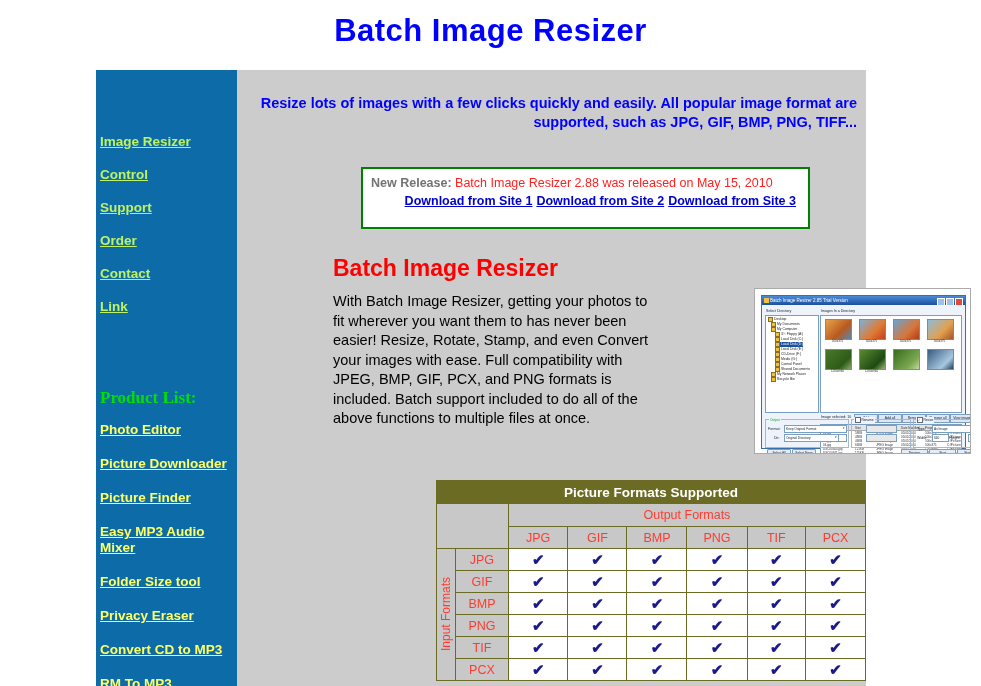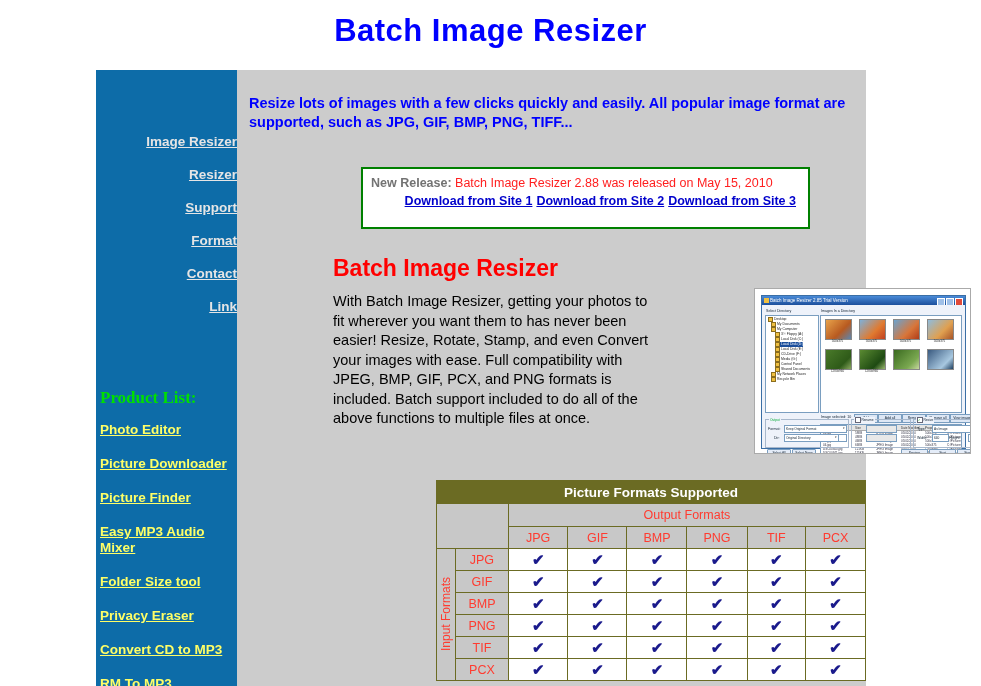--- a/index.html
+++ b/index.html
@@ -30,27 +30,26 @@
 
   
   .sidebar {
     position: absolute; left: 0; top: 0;
     width: 141px; height: 616px;
     background: #0d6ca8;
   }
   .nav-list { position: absolute; left: 4px; top: 64px; width: 137px; }
   .nav-link {
     display: block;
-    color: #e5e5e5; text-decoration: underline;
+    color: #bef264; text-decoration: underline;
     font-size: 13.5px; font-weight: bold;
     font-family: "Liberation Sans", sans-serif;
     line-height: 16px;
     margin-bottom: 17px;
     cursor: pointer;
-    text-align: right;
   }
   .product-head {
     position: absolute; left: 4px; top: 318px;
     color: #00e000;
     font-family: "Liberation Serif", serif;
     font-size: 17px; font-weight: bold;
   }
   .product-list { position: absolute; left: 4px; top: 352px; width: 137px; }
   .product-link {
     display: block;
@@ -64,21 +63,21 @@
   .product-link .plain { text-decoration: none; }
 
   
   .content {
     position: absolute; left: 141px; top: 0;
     width: 629px; height: 616px;
   }
 
   .tagline {
     position: absolute; left: 12px; top: 24px; width: 608px;
-    text-align: left;
+    text-align: right;
     color: #0000ff; font-weight: bold; font-size: 14.5px;
     line-height: 19px;
     font-family: "Liberation Sans", sans-serif;
   }
 
   
   .news-box {
     position: absolute; left: 124px; top: 97px;
     width: 449px; height: 62px;
     border: 2px solid #008000;
@@ -238,23 +237,23 @@
 
 <div id="page">
 
   <div class="page-title">Batch Image Resizer</div>
 
   <div class="frame">
 
     <div class="sidebar">
       <div class="nav-list">
         <a class="nav-link">Image Resizer</a>
-        <a class="nav-link">Resizer</a>
+        <a class="nav-link">Control</a>
         <a class="nav-link">Support</a>
-        <a class="nav-link">Format</a>
+        <a class="nav-link">Order</a>
         <a class="nav-link">Contact</a>
         <a class="nav-link">Link</a>
       </div>
 
       <div class="product-head">Product List:</div>
 
       <div class="product-list">
         <div class="product-link"><span>Photo Editor</span></div>
         <div class="product-link"><span>Picture Downloader</span></div>
         <div class="product-link"><span>Picture Finder</span></div>

